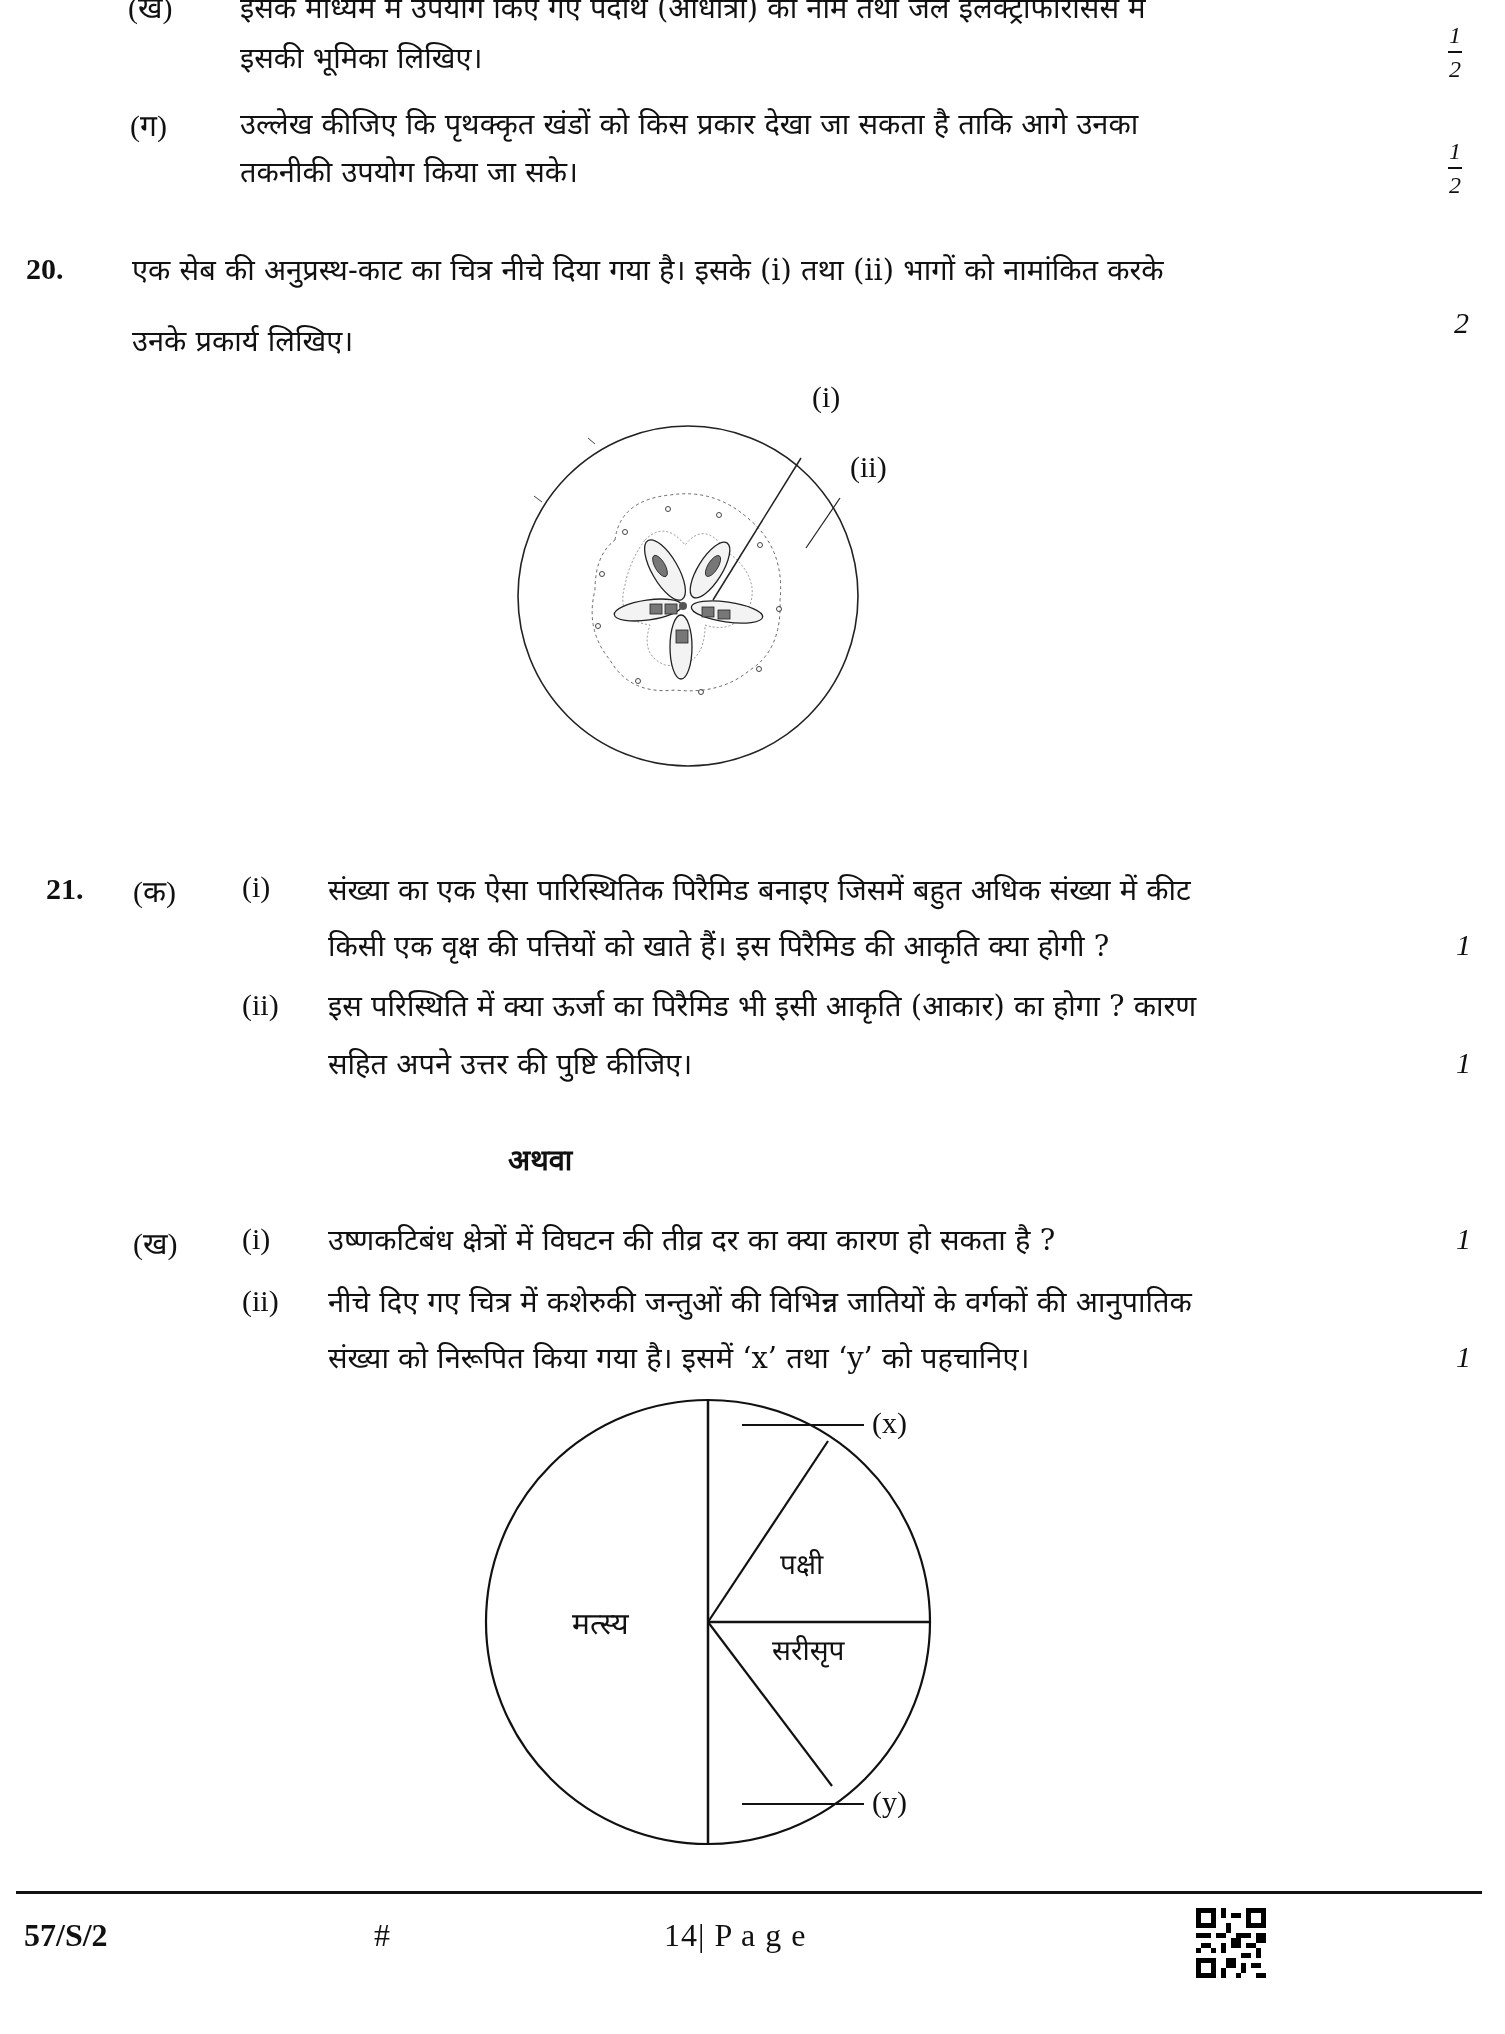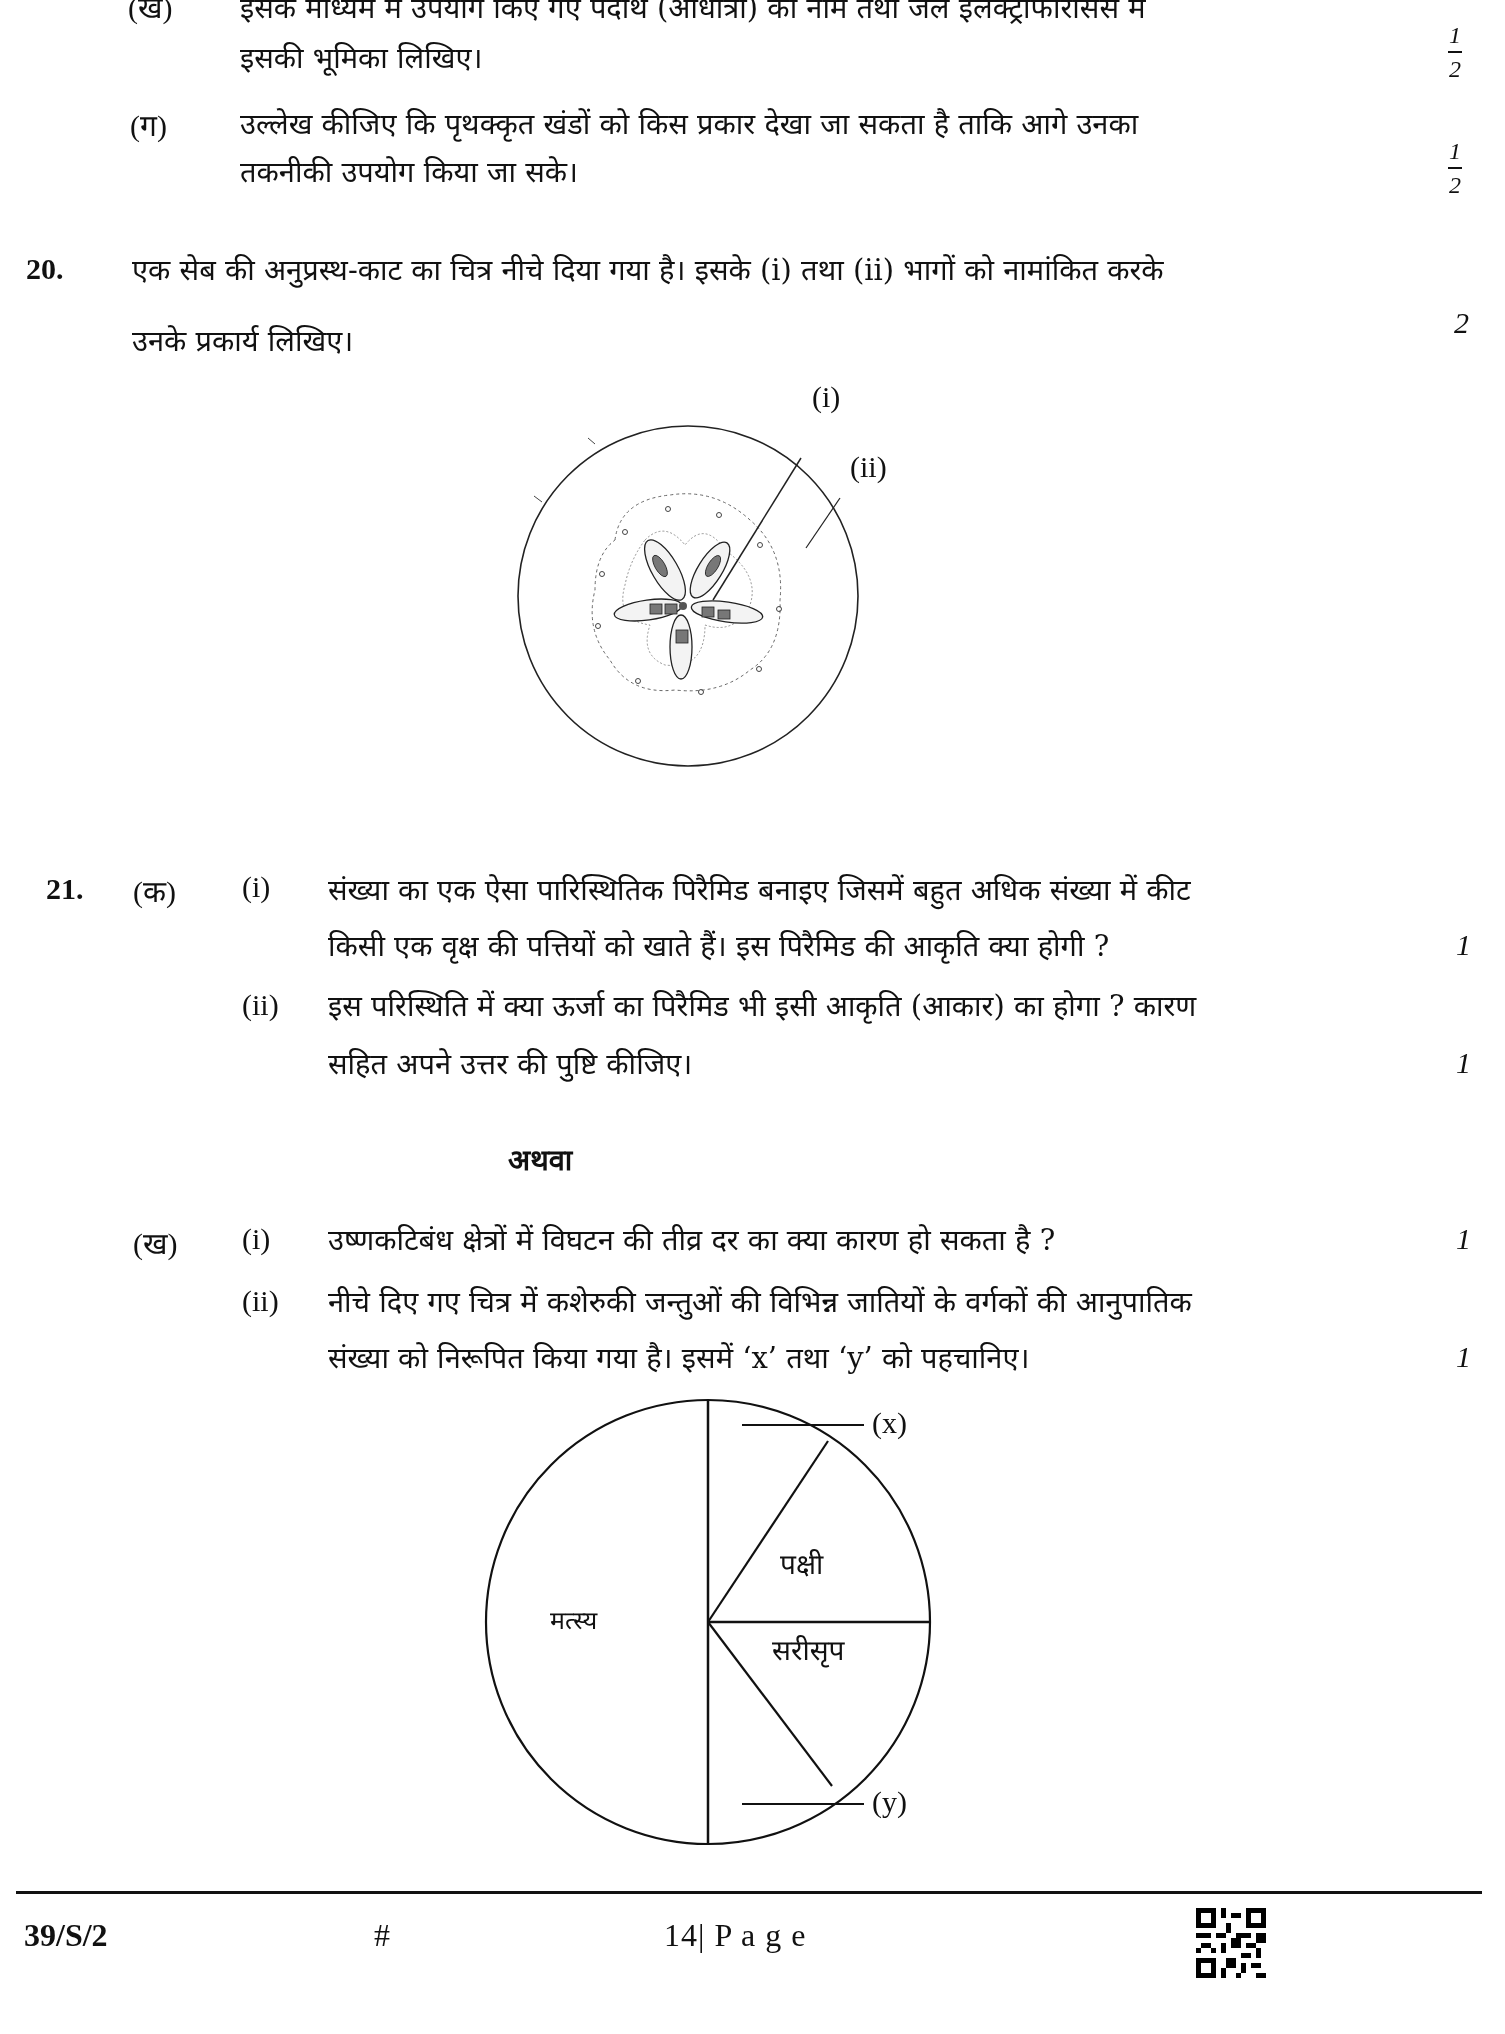--- a/index.html
+++ b/index.html
@@ -126,29 +126,29 @@
     <line x1="268" y1="232" x2="490" y2="232" stroke="#111" stroke-width="2.5"></line>
 
     <line x1="268" y1="232" x2="388" y2="51" stroke="#111" stroke-width="2.2"></line>
 
     <line x1="268" y1="232" x2="392" y2="396" stroke="#111" stroke-width="2.2"></line>
 
     <line x1="302" y1="35" x2="424" y2="35" stroke="#111" stroke-width="2"></line>
 
     <line x1="302" y1="414" x2="424" y2="414" stroke="#111" stroke-width="2"></line>
   </svg>
-  <div class="abs" style="left:110px; top:212px; font-size:25px;">मत्स्य</div>
+  <div class="abs" style="left:132px; top:212px; font-size:30px;">मत्स्य</div>
   <div class="abs" style="left:340px; top:154px; font-size:28px;">पक्षी</div>
   <div class="abs" style="left:332px; top:240px; font-size:28px;">सरीसृप</div>
   <div class="abs label-roman" style="left:432px; top:16px;">(x)</div>
   <div class="abs label-roman" style="left:432px; top:395px;">(y)</div>
 </div>
 
 <div class="footer-line"></div>
-<div class="abs footer" style="left:24px; top:1917px; font-weight:bold;">39/S/2</div>
+<div class="abs footer" style="left:24px; top:1917px; font-weight:bold;">57/S/2</div>
 <div class="abs footer" style="left:374px; top:1917px;">#</div>
 <div class="abs footer" style="left:664px; top:1917px; letter-spacing:1px;">14| P a g e</div>
 <div class="abs" style="left:1196px; top:1908px; width:70px; height:70px;">
   <svg width="70" height="70" viewBox="0 0 14 14" shape-rendering="crispEdges">
     <rect x="0" y="0" width="14" height="14" fill="#fff"></rect>
     <g fill="#000">
       <rect x="0" y="0" width="4" height="4"></rect>
         <rect x="1" y="1" width="2" height="2" fill="#fff"></rect>
       <rect x="10" y="0" width="4" height="4"></rect>
         <rect x="11" y="1" width="2" height="2" fill="#fff"></rect>

